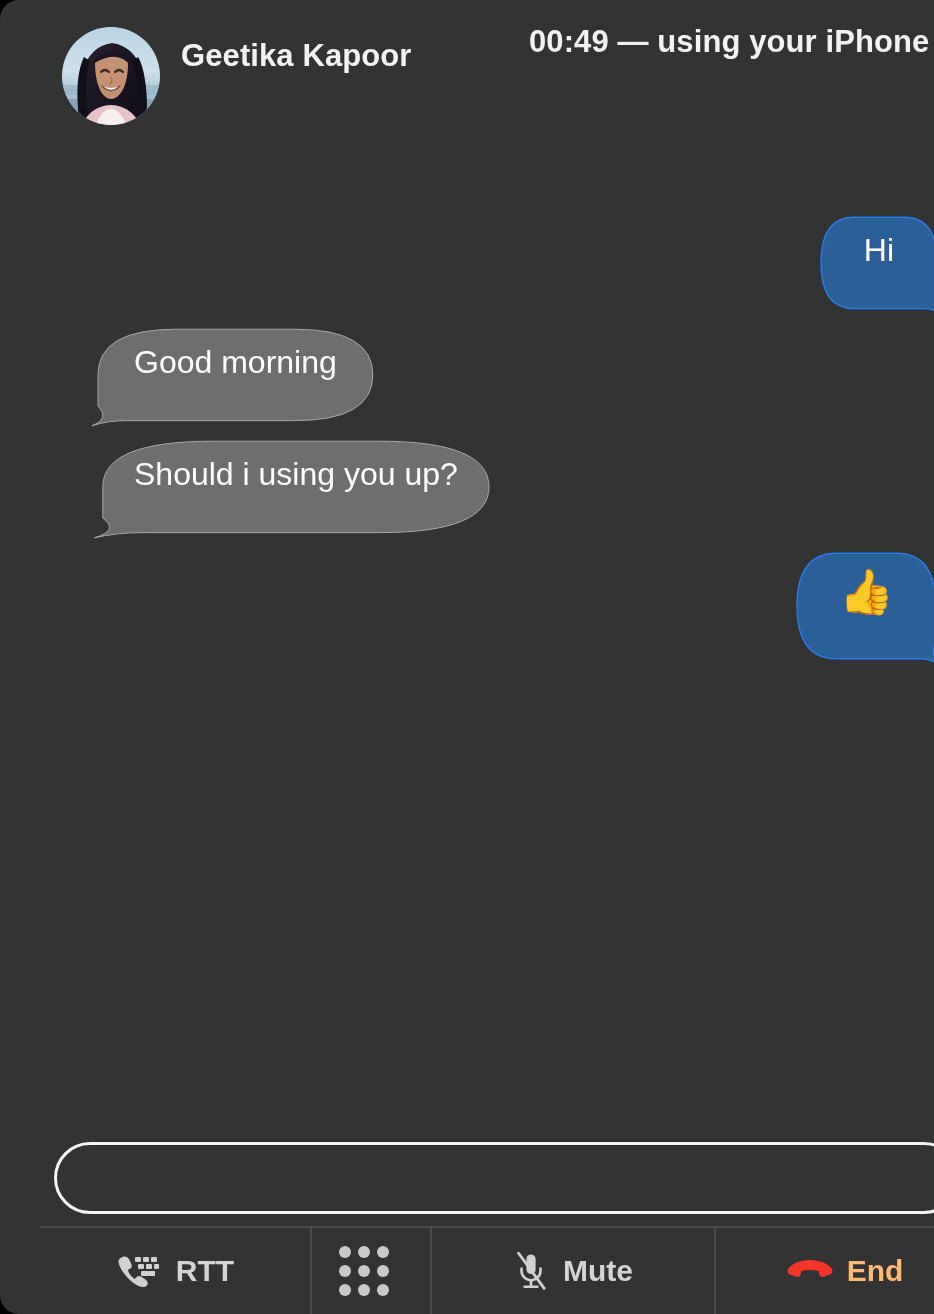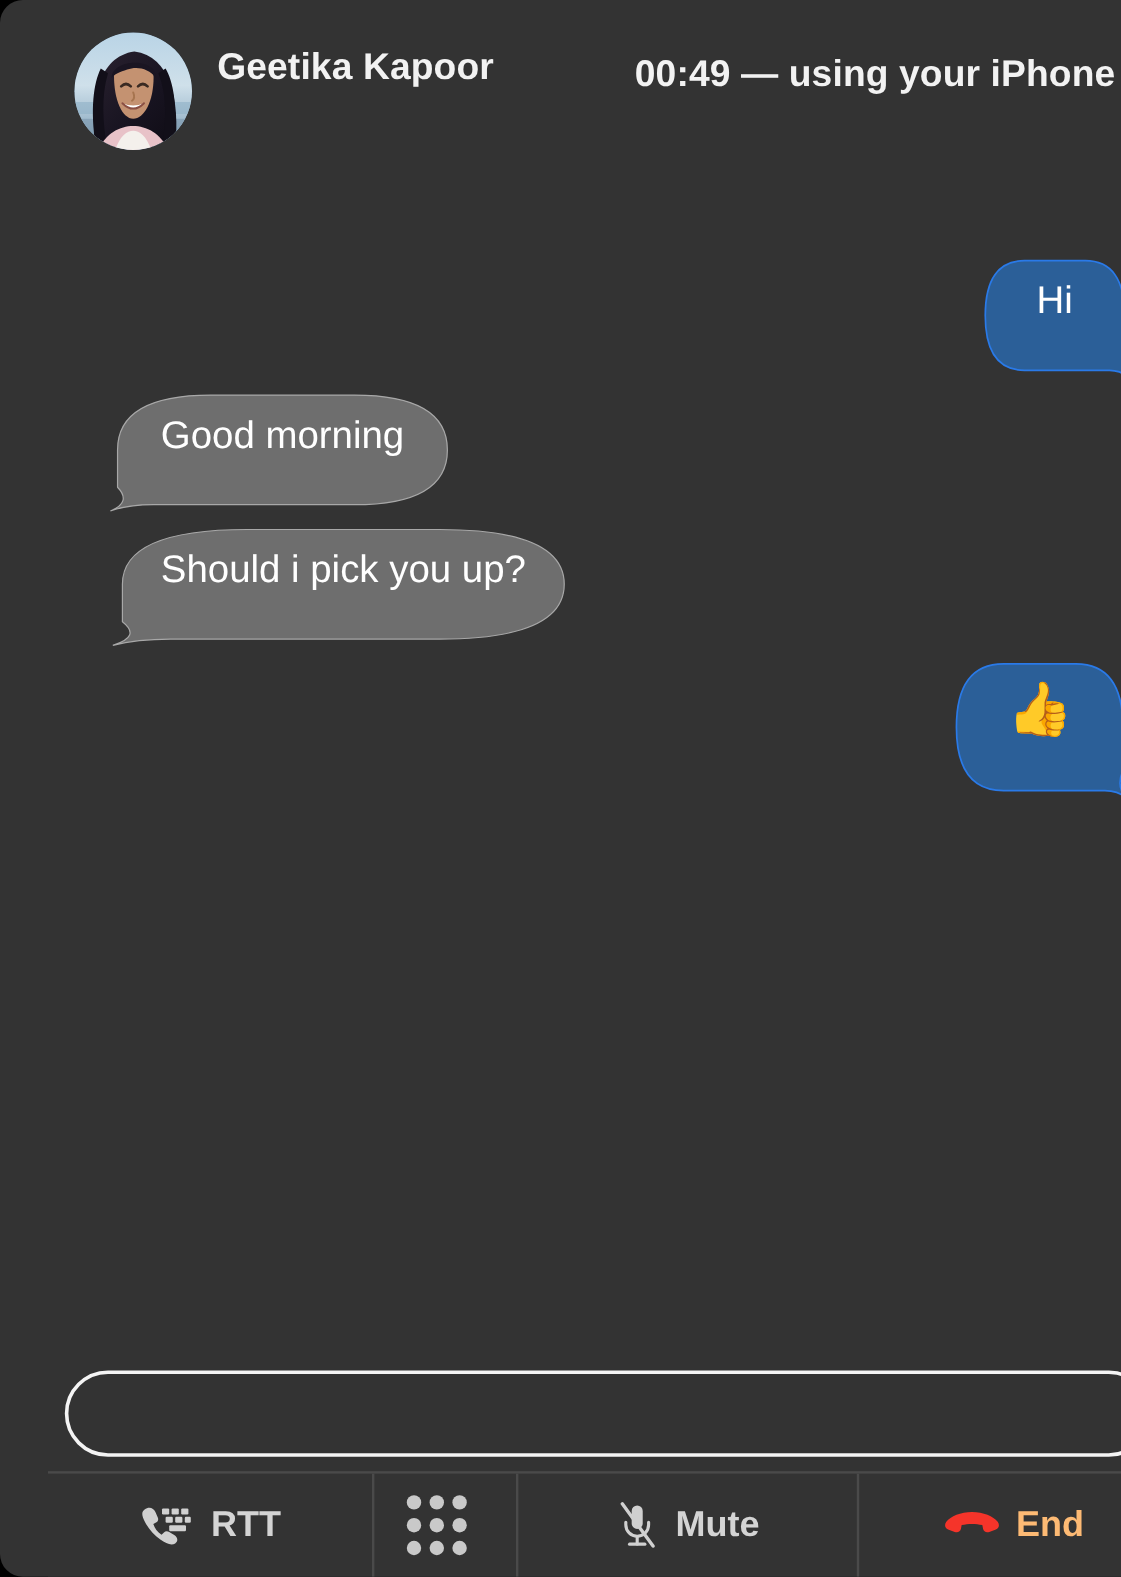--- a/index.html
+++ b/index.html
@@ -54,21 +54,21 @@
     top: 38px;
     font-size: 31px;
     font-weight: bold;
     color: #f2f2f2;
     letter-spacing: 0.1px;
     white-space: nowrap;
   }
   #call-status {
     position: absolute;
     left: 489px;
-    top: 44px;
+    top: 24px;
     font-size: 31px;
     font-weight: bold;
     color: #f2f2f2;
     letter-spacing: 0.1px;
     white-space: nowrap;
   }
 
   
   #transcript {
     position: relative;
@@ -253,21 +253,21 @@
         </svg>
         <span class="bubble-text">Good morning</span>
       </div>
     </div>
 
     <div class="msg-row incoming">
       <div class="bubble incoming-bubble">
         <svg class="bubble-svg" viewBox="0 0 100 100" preserveAspectRatio="none">
           <path d="M4,50 Q4,6 30,6 L70,6 Q96,6 96,50 Q96,94 70,94 L14,94 Q7,94 2,99 Q8,92 4,80 Z" fill="#6e6e6e" stroke="#a8a8a8" stroke-width="1" vector-effect="non-scaling-stroke"></path>
         </svg>
-        <span class="bubble-text">Should i pick you up?</span>
+        <span class="bubble-text">Should i using you up?</span>
       </div>
     </div>
 
     <div class="msg-row outgoing">
       <div class="bubble outgoing-bubble emoji-bubble">
         <svg class="bubble-svg" viewBox="0 0 100 100" preserveAspectRatio="none">
           <path d="M96,50 Q96,6 70,6 L30,6 Q4,6 4,50 Q4,94 30,94 L86,94 Q93,94 98,99 Q92,92 96,80 Z" fill="#2b5f98" stroke="#2a7ae8" stroke-width="1.4" vector-effect="non-scaling-stroke"></path>
         </svg>
         <span class="bubble-text">👍</span>
       </div>

